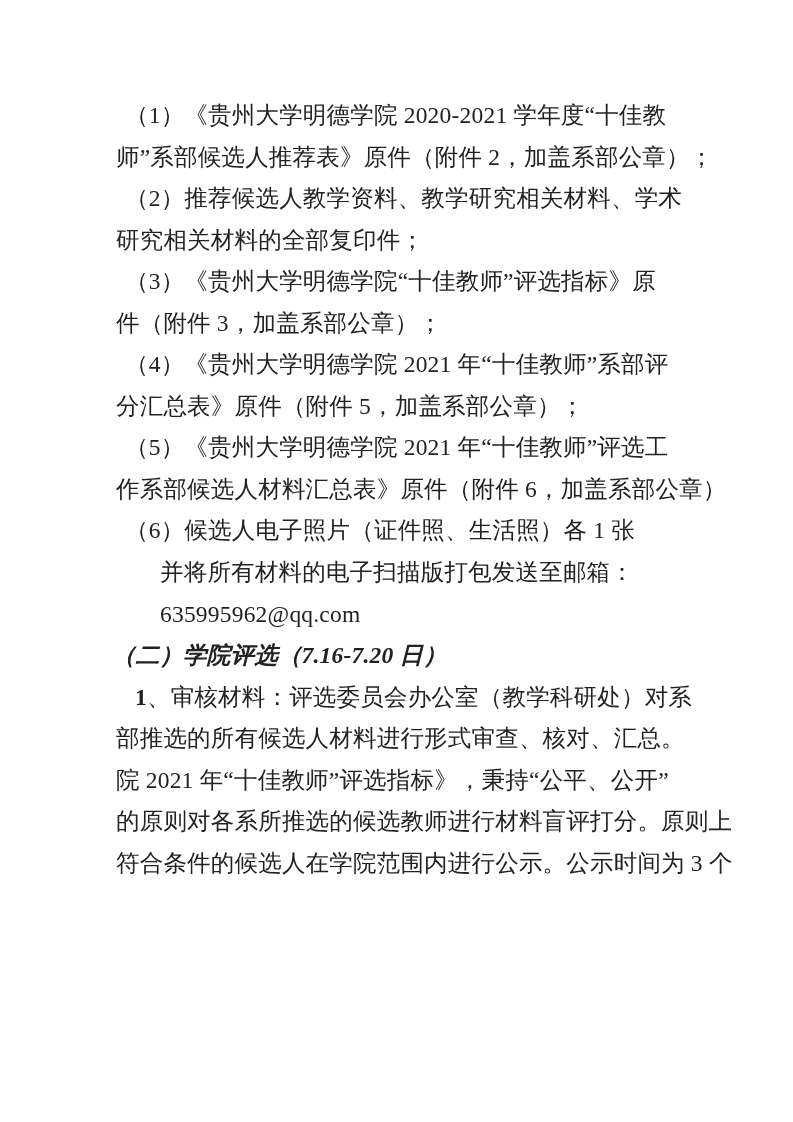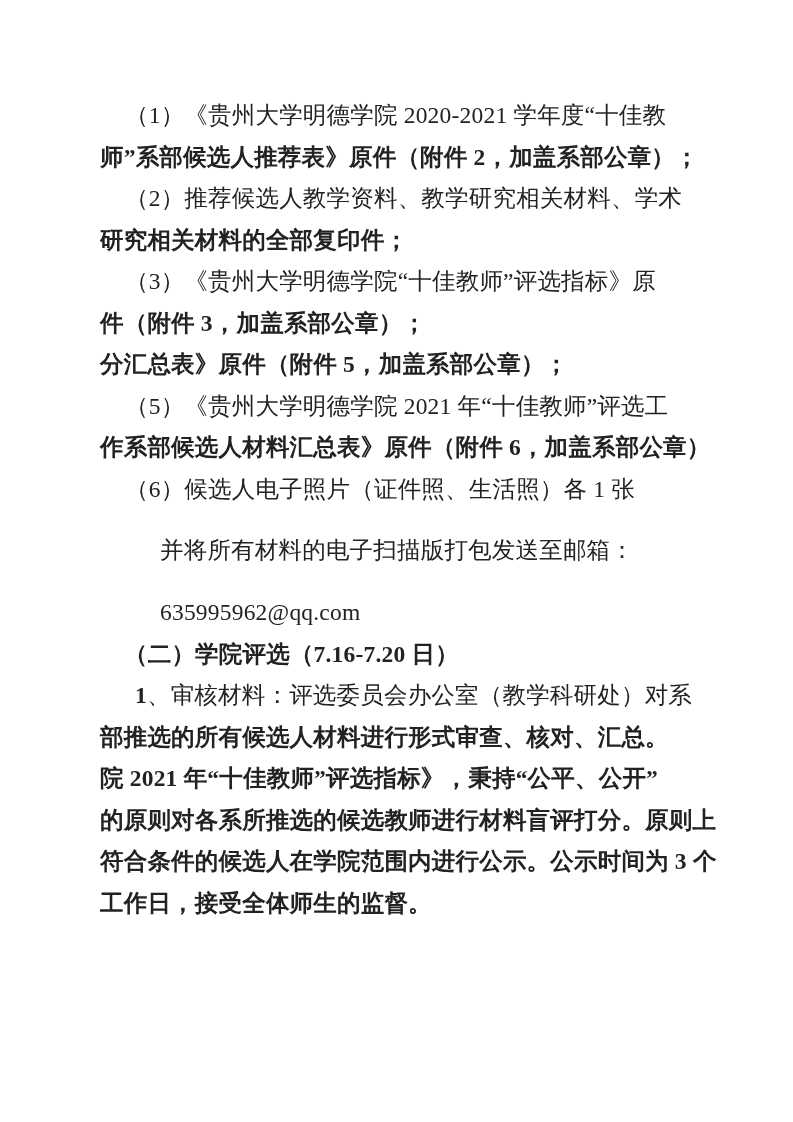--- a/index.html
+++ b/index.html
@@ -29,45 +29,45 @@
     width: 610px;
     font-size: 23.5px;
     color: #222222;
     letter-spacing: 0.2px;
   }
   .line {
     height: 41.55px;
     line-height: 41.55px;
     white-space: pre;
   }
-  .indent-none  { margin-left: 0; font-weight: bold; }
+  .indent-none  { margin-left: 16px; }
   .indent-num   { margin-left: 25px; }  
-  .indent-head  { margin-left: 24px; }  
+  .indent-head  { margin-left: 12px; font-style: italic; }  
   .indent-digit { margin-left: 35px; }  
-  .indent-mid   { margin-left: 60px; margin-top: 20px; }  
+  .indent-mid   { margin-left: 60px; }  
   .bold { font-weight: bold; }
 </style>
 </head>
 <body>
 
 <div class="page" style="background: rgb(255, 255, 255);">
   <div class="doc-body" id="doc-body" style="color: rgb(34, 34, 34);">
       <div class="line indent-num"><span>（1）《贵州大学明德学院 2020-2021 学年度“十佳教</span></div>
       <div class="line indent-none"><span>师”系部候选人推荐表》原件（附件 2，加盖系部公章）；</span></div>
       <div class="line indent-num"><span>（2）推荐候选人教学资料、教学研究相关材料、学术</span></div>
       <div class="line indent-none"><span>研究相关材料的全部复印件；</span></div>
       <div class="line indent-num"><span>（3）《贵州大学明德学院“十佳教师”评选指标》原</span></div>
       <div class="line indent-none"><span>件（附件 3，加盖系部公章）；</span></div>
+      <div class="line indent-num"><span>（4）《贵州大学明德学院 2021 年“十佳教师”系部评</span></div>
       <div class="line indent-none"><span>分汇总表》原件（附件 5，加盖系部公章）；</span></div>
       <div class="line indent-num"><span>（5）《贵州大学明德学院 2021 年“十佳教师”评选工</span></div>
       <div class="line indent-none"><span>作系部候选人材料汇总表》原件（附件 6，加盖系部公章）</span></div>
       <div class="line indent-num"><span>（6）候选人电子照片（证件照、生活照）各 1 张</span></div>
       <div class="line indent-mid"><span>并将所有材料的电子扫描版打包发送至邮箱：</span></div>
       <div class="line indent-mid"><span>635995962@qq.com</span></div>
       <div class="line indent-head"><span class="bold">（二）学院评选（7.16-7.20 日）</span></div>
       <div class="line indent-digit"><span class="bold">1</span><span>、审核材料：评选委员会办公室（教学科研处）对系</span></div>
       <div class="line indent-none"><span>部推选的所有候选人材料进行形式审查、核对、汇总。</span></div>
       <div class="line indent-none"><span>院 2021 年“十佳教师”评选指标》，秉持“公平、公开”</span></div>
       <div class="line indent-none"><span>的原则对各系所推选的候选教师进行材料盲评打分。原则上</span></div>
       <div class="line indent-none"><span>符合条件的候选人在学院范围内进行公示。公示时间为 3 个</span></div>
-      <div class="line indent-none"><span>工作日，接受全体师生的监督。</span></div>
     </div>
 </div>
 
 </body></html>

